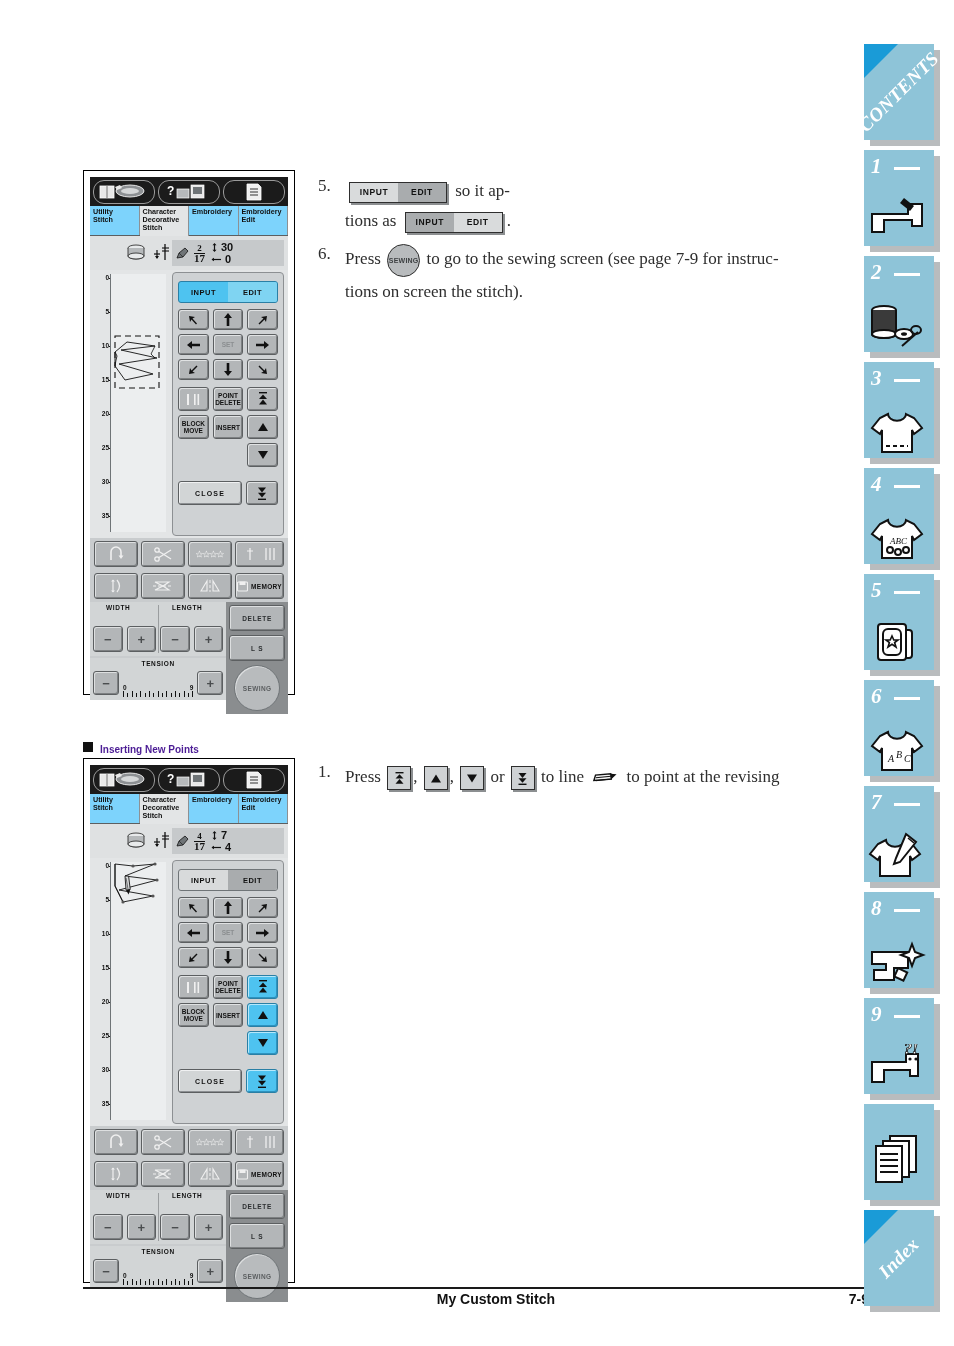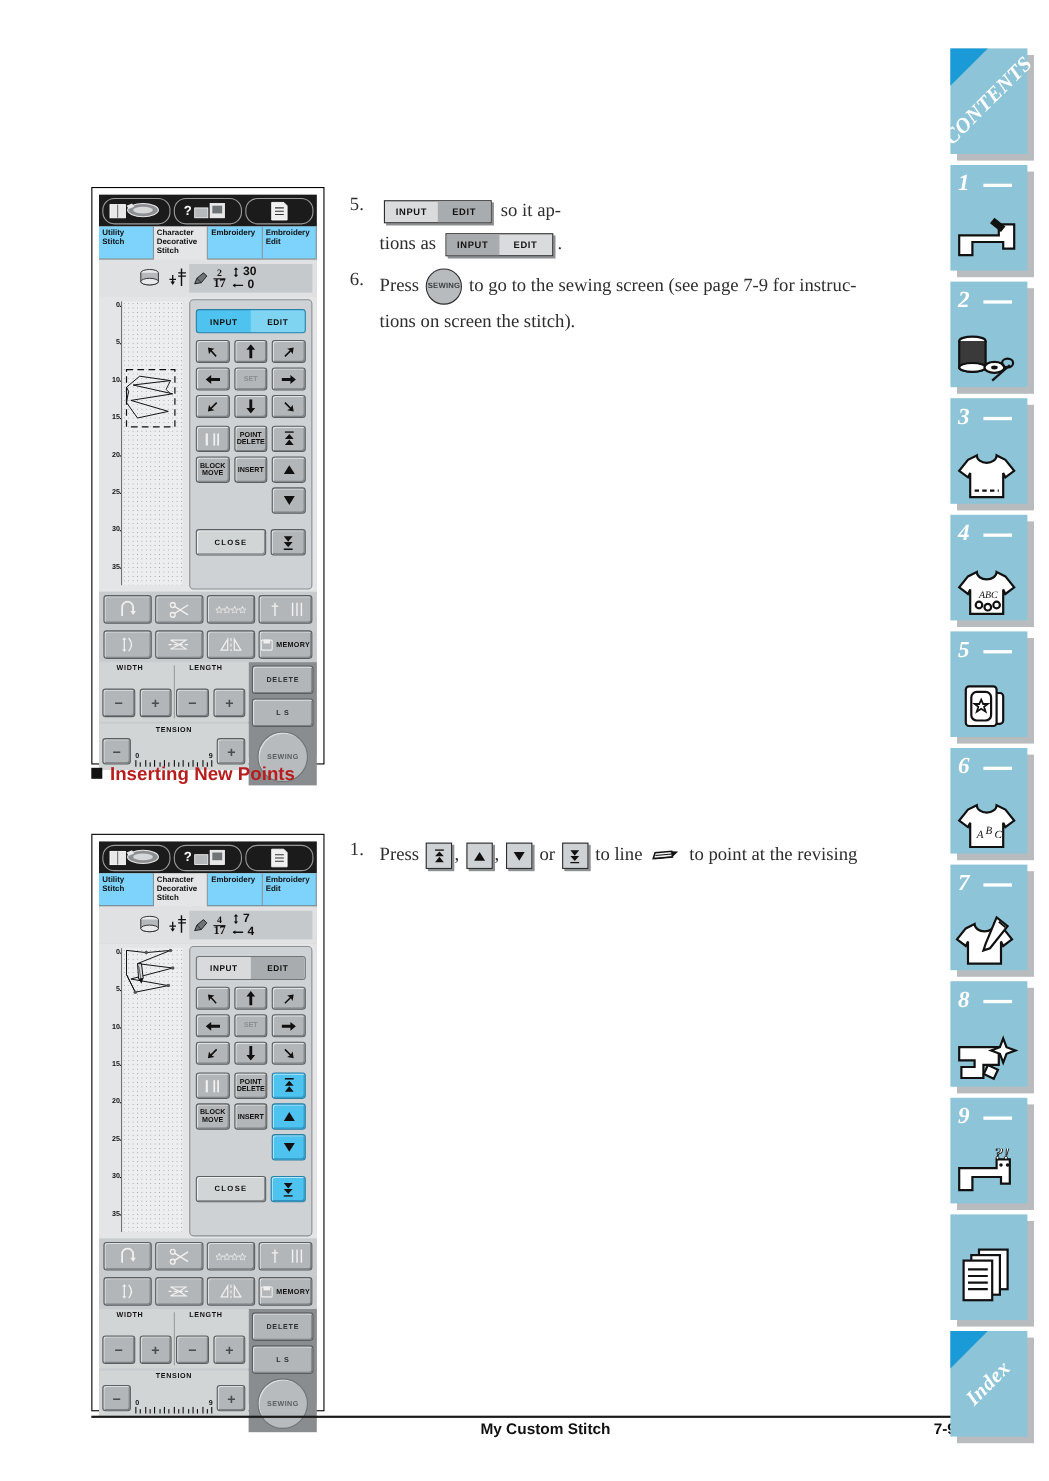--- a/index.html
+++ b/index.html
@@ -298,23 +298,23 @@
     border:1.5px solid #2e2e2e; background:#b8bbbd;
     align-items:center; justify-content:center;
     font-family:"Liberation Sans", sans-serif;
     font-size: 7px; font-weight:bold; color:#3d4042; letter-spacing:0.2px;
     margin: 0 2px;
   }
   .inline-pencil { display:inline-flex; vertical-align: middle; margin: 0 4px; }
 
   
   .section-head {
-    position:absolute; left: 83px; top: 694px;
+    position:absolute; left: 83px; top: 742px;
     font-family:"Liberation Sans", sans-serif;
-    font-size: 17px; font-weight: bold; color:#b91c1c;
+    font-size: 10px; font-weight: bold; color:#4c1d95;
   }
   .section-head .bullet {
     display:inline-block; width:10px; height:10px; background:#111;
     margin-right: 7px; vertical-align: 1px;
   }
 
   
   .footer-rule {
     position:absolute; left: 83px; top: 1287px; width: 786px; height: 1.5px; background:#1a1a1a;
   }

